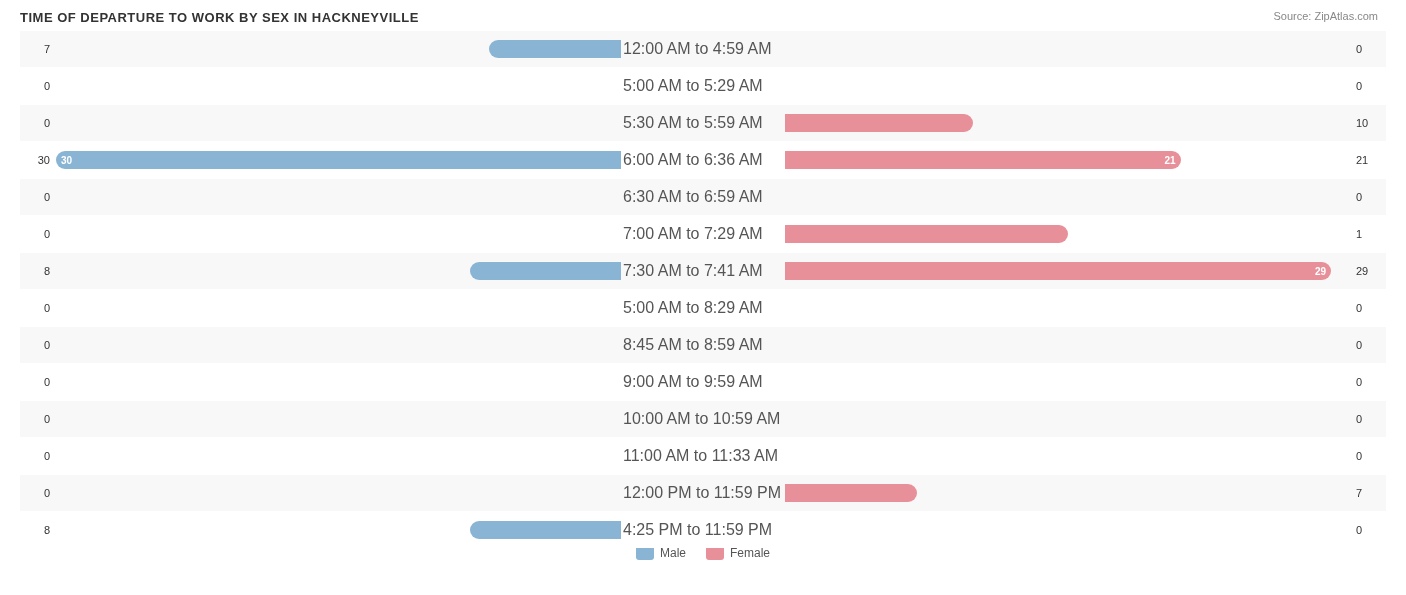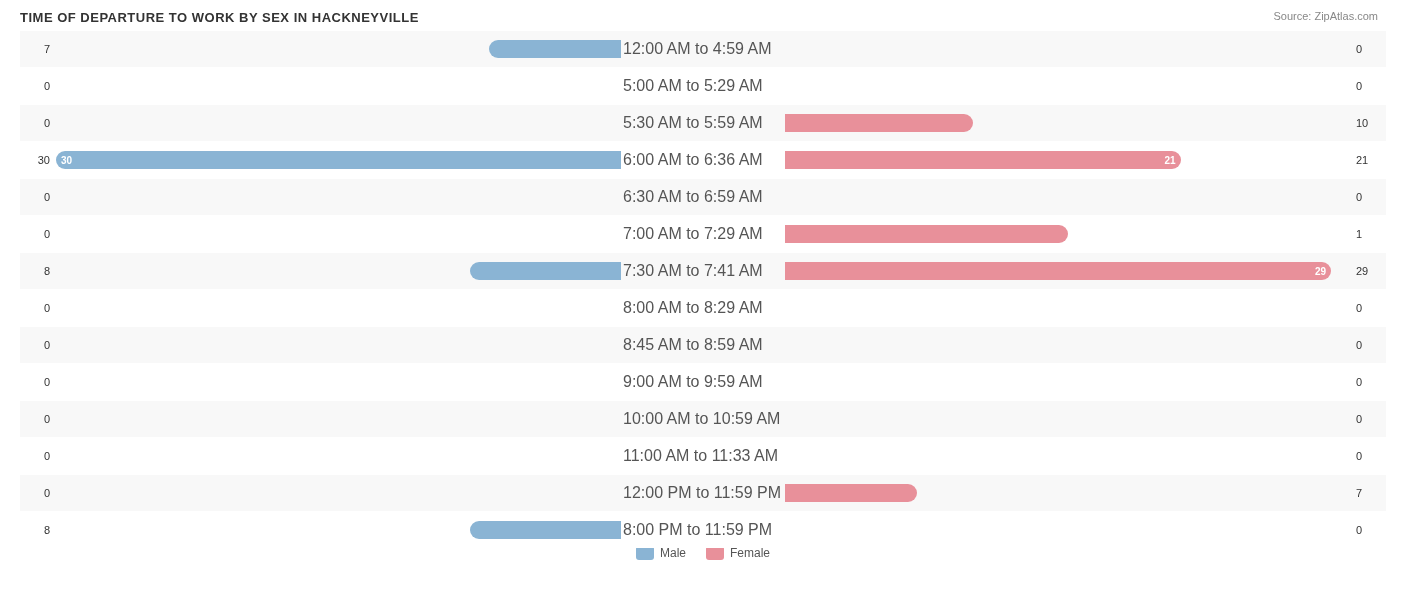--- a/index.html
+++ b/index.html
@@ -223,21 +223,21 @@
         <div class="female-side">
           <div class="bar-female" style="width: 96.6667%;">
             <span class="val-inside">29</span>
           </div>
         </div>
         <div class="right-val">29</div>
       </div>
       <div class="row">
         <div class="left-val">0</div>
         <div class="male-side"></div>
-        <div class="label-center">8:00 AM to 8:29 AM</div>
+        <div class="label-center">5:00 AM to 8:29 AM</div>
         <div class="female-side"></div>
         <div class="right-val">0</div>
       </div>
       <div class="row">
         <div class="left-val">0</div>
         <div class="male-side"></div>
         <div class="label-center">8:45 AM to 8:59 AM</div>
         <div class="female-side"></div>
         <div class="right-val">0</div>
       </div>
@@ -269,21 +269,21 @@
         <div class="female-side">
           <div class="bar-female" style="width: 23.3333%;"></div>
         </div>
         <div class="right-val">7</div>
       </div>
       <div class="row">
         <div class="left-val">8</div>
         <div class="male-side">
           <div class="bar-male" style="width: 26.6667%;"></div>
         </div>
-        <div class="label-center">8:00 PM to 11:59 PM</div>
+        <div class="label-center">4:25 PM to 11:59 PM</div>
         <div class="female-side"></div>
         <div class="right-val">0</div>
       </div>
     </div>
 
   <div class="axis-labels">
     <span>30</span>
     <span>30</span>
   </div>
 

